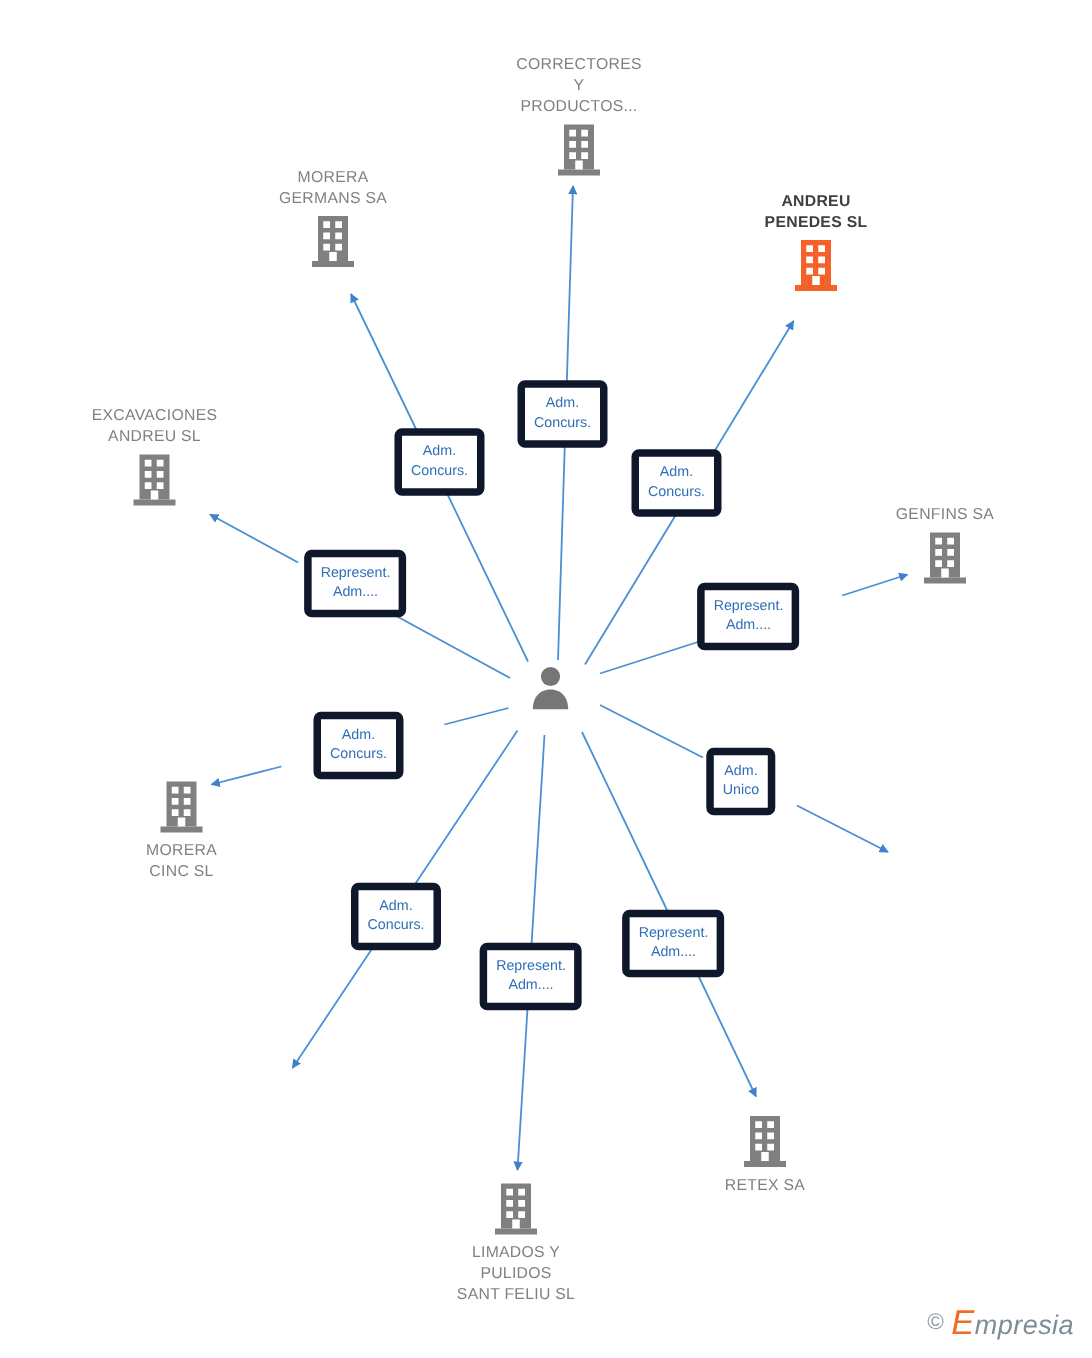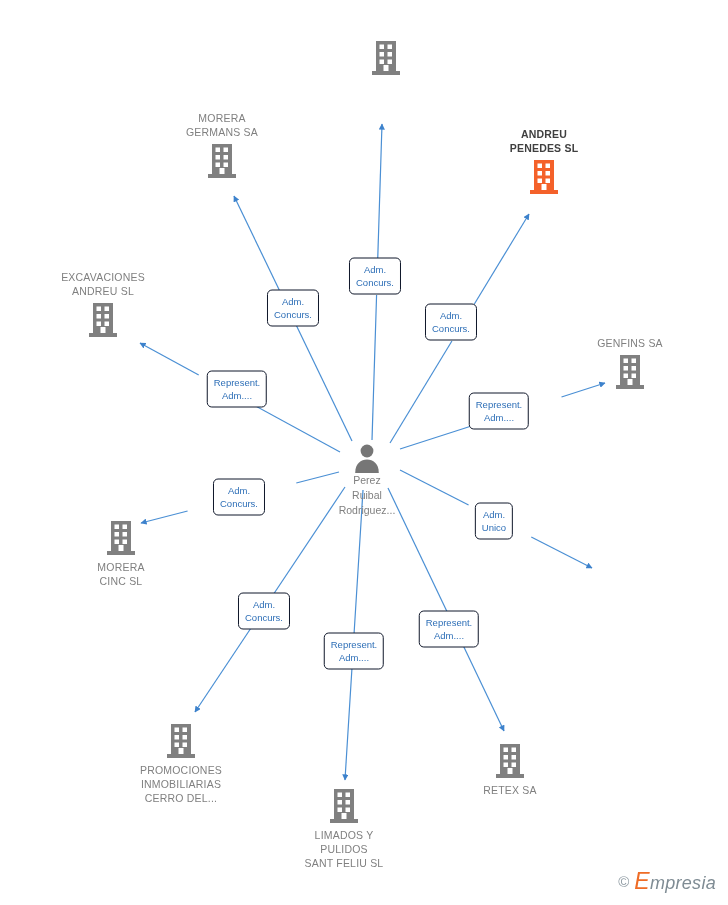--- a/index.html
+++ b/index.html
@@ -67,21 +67,21 @@
     line-height: 15px;
     color: #808080;
     white-space: pre-line;
   }
 
   
   .edge-label {
     position: absolute;
     z-index: 7;
     background: #ffffff;
-    border: 1px solid #0f172a;
+    border: 5px solid #0f172a;
     border-radius: 5px;
     color: #2e6fb7;
     font-size: 9.5px;
     line-height: 13px;
     text-align: center;
     padding: 4px 6px 5px 6px;
     box-sizing: border-box;
     white-space: pre-line;
     transform: translate(-50%, -50%);
   }
@@ -143,20 +143,23 @@
         <line x1="345" y1="487" x2="272.3333333333333" y2="596"></line>
         <line x1="252.33333333333334" y1="626" x2="195" y2="712" marker-end="url(#arrow)"></line>
         <line x1="363" y1="490" x2="353.93793103448274" y2="636"></line>
         <line x1="352.0137931034483" y1="667" x2="345" y2="780" marker-end="url(#arrow)"></line>
         <line x1="388" y1="488" x2="448.14814814814815" y2="614"></line>
         <line x1="462.94650205761315" y1="645" x2="504" y2="731" marker-end="url(#arrow)"></line>
       </g>
   </svg>
 
   <div class="node label-top" style="left:386px; top:36px;">
+    <div class="node-label">CORRECTORES
+Y
+PRODUCTOS...</div>
     <span class="glyph">
       <svg class="bld" width="30" height="38" viewBox="0 0 30 38">
         <rect x="5" y="2" width="20" height="30" fill="#808080"></rect>
         <rect x="1" y="32" width="28" height="4" fill="#808080"></rect>
         <rect x="8.5" y="5.5" width="4.5" height="4.5" fill="#fff"></rect>
         <rect x="16.5" y="5.5" width="4.5" height="4.5" fill="#fff"></rect>
         <rect x="8.5" y="13" width="4.5" height="4.5" fill="#fff"></rect>
         <rect x="16.5" y="13" width="4.5" height="4.5" fill="#fff"></rect>
         <rect x="8.5" y="20.5" width="4.5" height="4.5" fill="#fff"></rect>
         <rect x="16.5" y="20.5" width="4.5" height="4.5" fill="#fff"></rect>
@@ -236,23 +239,20 @@
     </span>
   </div>
 
   <div class="person-node" style="left:367px; top:443px;">
     <span class="glyph">
       <svg class="bld" width="30" height="30" viewBox="0 0 30 30">
         <circle cx="15" cy="8" r="6.4" fill="#767676"></circle>
         <path d="M3.2 30 C3.2 20.5 9 16.6 15 16.6 C21 16.6 26.8 20.5 26.8 30 Z" fill="#767676"></path>
       </svg>
     </span>
-    <div class="node-label">Perez
-Ruibal
-Rodriguez...</div>
   </div>
 
   <div class="node label-bottom" style="left:121px; top:519px;">
     <span class="glyph">
       <svg class="bld" width="30" height="38" viewBox="0 0 30 38">
         <rect x="5" y="2" width="20" height="30" fill="#808080"></rect>
         <rect x="1" y="32" width="28" height="4" fill="#808080"></rect>
         <rect x="8.5" y="5.5" width="4.5" height="4.5" fill="#fff"></rect>
         <rect x="16.5" y="5.5" width="4.5" height="4.5" fill="#fff"></rect>
         <rect x="8.5" y="13" width="4.5" height="4.5" fill="#fff"></rect>
@@ -260,38 +260,20 @@
         <rect x="8.5" y="20.5" width="4.5" height="4.5" fill="#fff"></rect>
         <rect x="16.5" y="20.5" width="4.5" height="4.5" fill="#fff"></rect>
         <rect x="12.5" y="26" width="5" height="6" fill="#fff"></rect>
       </svg>
     </span>
     <div class="node-label">MORERA
 CINC SL</div>
   </div>
 
 
-  <div class="node label-bottom" style="left:181px; top:722px;">
-    <span class="glyph">
-      <svg class="bld" width="30" height="38" viewBox="0 0 30 38">
-        <rect x="5" y="2" width="20" height="30" fill="#808080"></rect>
-        <rect x="1" y="32" width="28" height="4" fill="#808080"></rect>
-        <rect x="8.5" y="5.5" width="4.5" height="4.5" fill="#fff"></rect>
-        <rect x="16.5" y="5.5" width="4.5" height="4.5" fill="#fff"></rect>
-        <rect x="8.5" y="13" width="4.5" height="4.5" fill="#fff"></rect>
-        <rect x="16.5" y="13" width="4.5" height="4.5" fill="#fff"></rect>
-        <rect x="8.5" y="20.5" width="4.5" height="4.5" fill="#fff"></rect>
-        <rect x="16.5" y="20.5" width="4.5" height="4.5" fill="#fff"></rect>
-        <rect x="12.5" y="26" width="5" height="6" fill="#fff"></rect>
-      </svg>
-    </span>
-    <div class="node-label">PROMOCIONES
-INMOBILIARIAS
-CERRO DEL...</div>
-  </div>
 
   <div class="node label-bottom" style="left:344px; top:787px;">
     <span class="glyph">
       <svg class="bld" width="30" height="38" viewBox="0 0 30 38">
         <rect x="5" y="2" width="20" height="30" fill="#808080"></rect>
         <rect x="1" y="32" width="28" height="4" fill="#808080"></rect>
         <rect x="8.5" y="5.5" width="4.5" height="4.5" fill="#fff"></rect>
         <rect x="16.5" y="5.5" width="4.5" height="4.5" fill="#fff"></rect>
         <rect x="8.5" y="13" width="4.5" height="4.5" fill="#fff"></rect>
         <rect x="16.5" y="13" width="4.5" height="4.5" fill="#fff"></rect>

